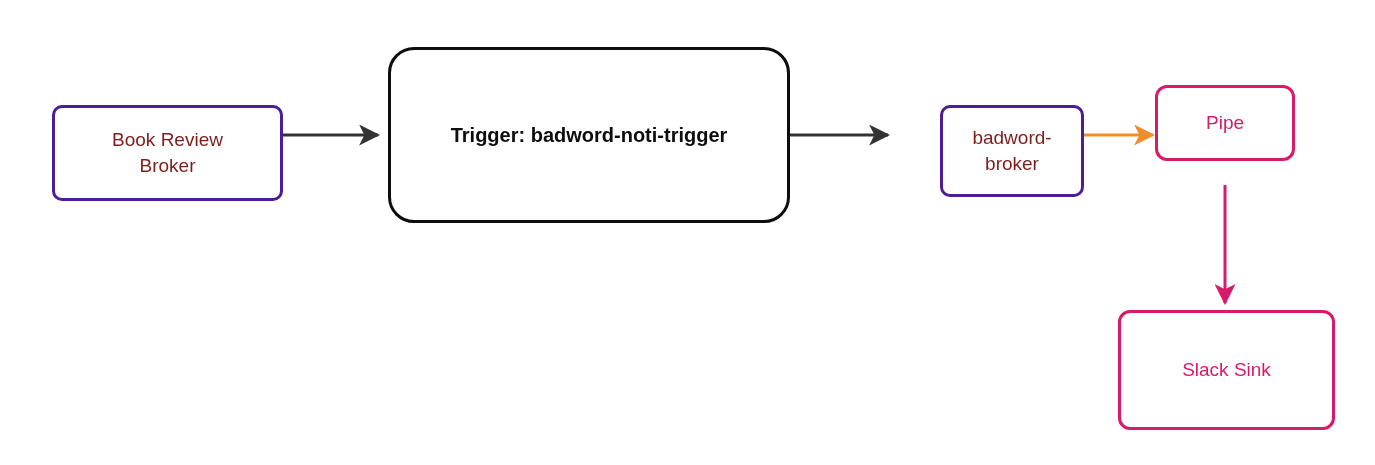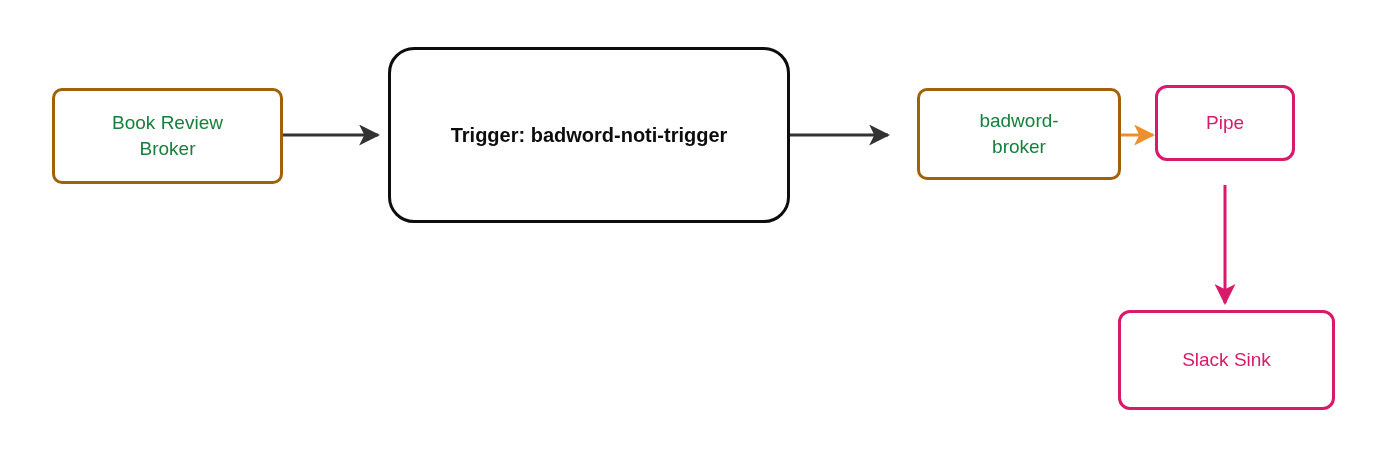--- a/index.html
+++ b/index.html
@@ -29,24 +29,25 @@
     line-height: 1.35;
   }
   .node-label {
     display: block;
     width: 100%;
     white-space: pre-line;
   }
 
   
   .node--orange {
-    border: 3px solid #a16207;
+    border: 3px solid #4c1d95;
     border-radius: 10px;
-    color: #15803d;
+    color: #7f1d1d;
     font-size: 19px;
+    margin-top: 17px;
   }
 
   
   .node--black {
     border: 3.5px solid #0d0d0d;
     border-radius: 26px;
     color: #0d0d0d;
     font-size: 20px;
   }
   .trigger-lines {
@@ -132,26 +133,26 @@
     <span class="node-label">Book Review
 Broker</span>
   </div>
 
   <div class="node node--black" style="left:388px; top:47px; width:402px; height:176px;">
     <span class="trigger-lines">
       <span class="trigger-line trigger-line--all-bold">Trigger: badword-noti-trigger</span>
     </span>
   </div>
 
-  <div class="node node--orange" style="left:917px; top:88px; width:204px; height:92px;">
+  <div class="node node--orange" style="left:940px; top:88px; width:144px; height:92px;">
     <span class="node-label">badword-
 broker</span>
   </div>
 
   <div class="node node--crimson" style="left:1155px; top:85px; width:140px; height:76px;">
     <span class="node-label">Pipe</span>
   </div>
 
-  <div class="node node--crimson" style="left:1118px; top:310px; width:217px; height:100px;">
+  <div class="node node--crimson" style="left:1118px; top:310px; width:217px; height:120px;">
     <span class="node-label">Slack Sink</span>
   </div>
 
 </div>
 
 </body></html>

